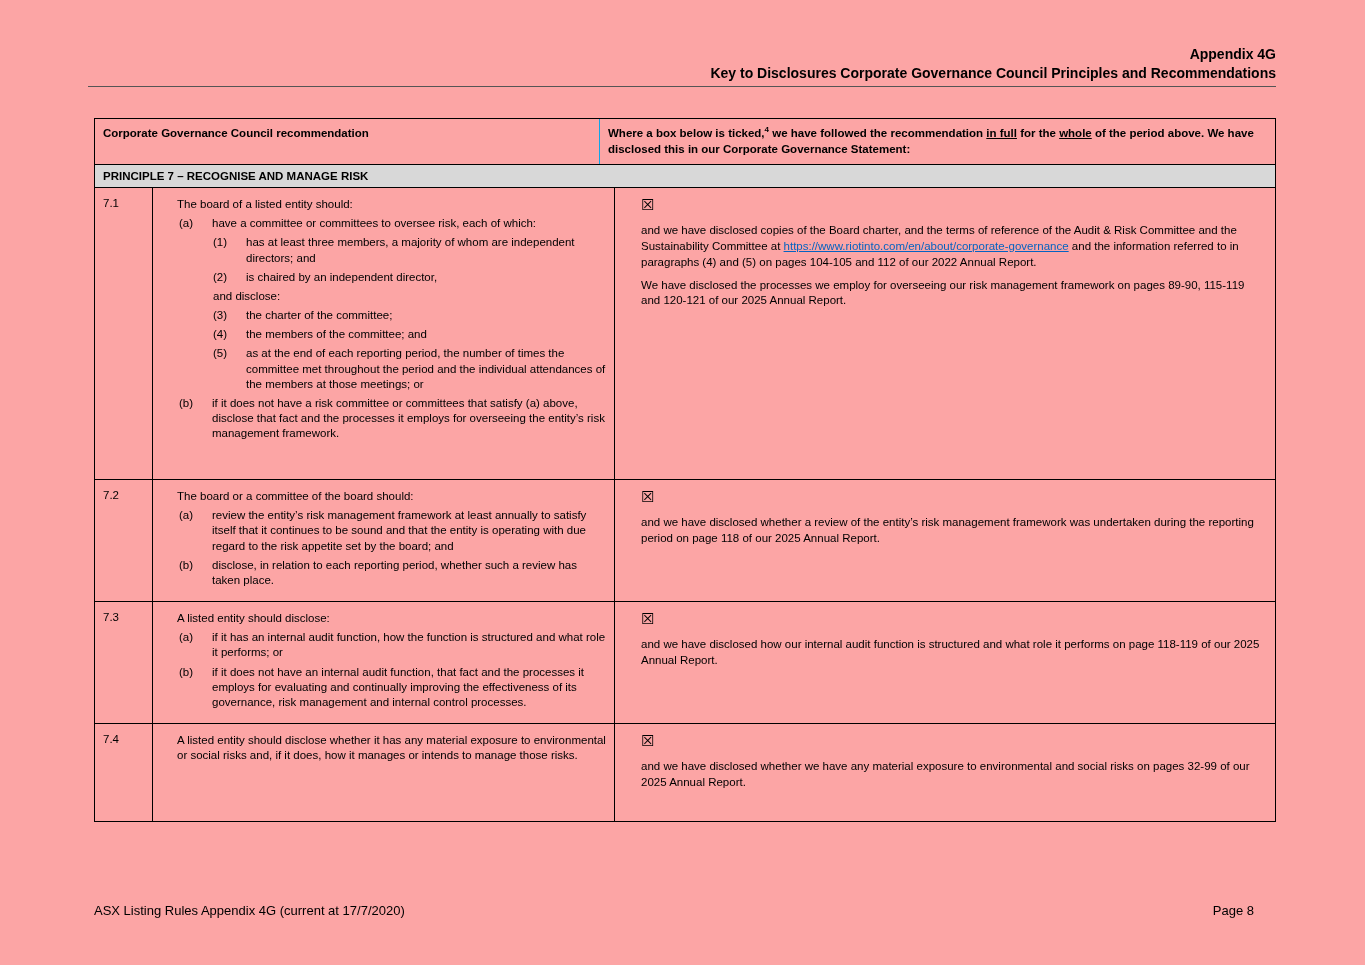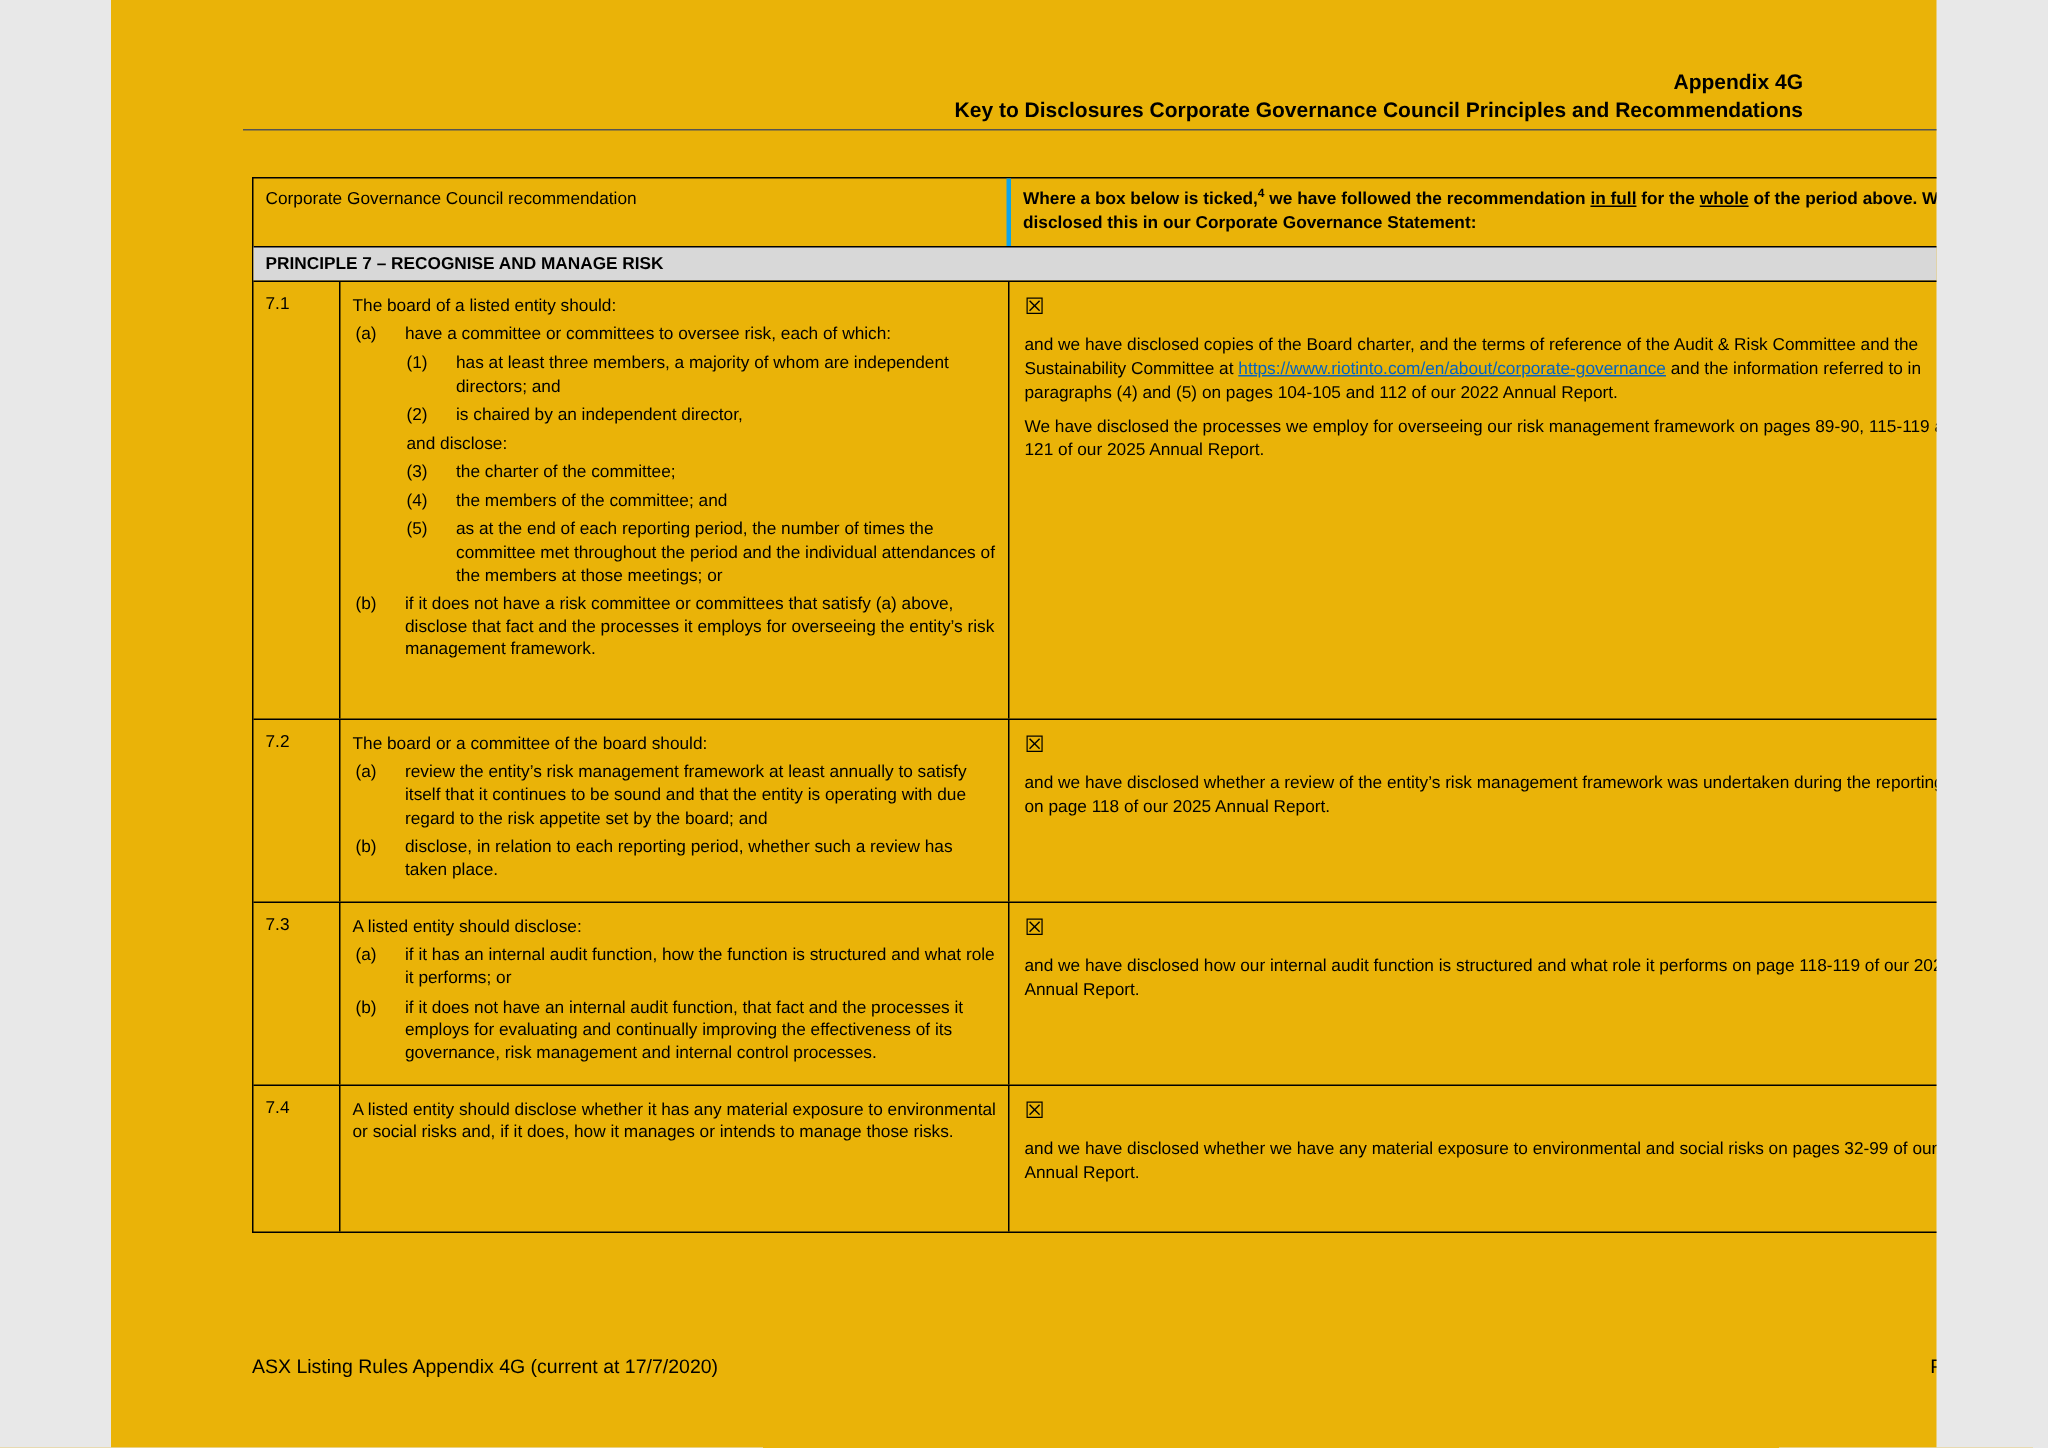--- a/index.html
+++ b/index.html
@@ -1,40 +1,40 @@
 <!DOCTYPE html>
 <html><head>
 <meta charset="utf-8">
 <style>
   * { margin:0; padding:0; box-sizing:border-box; }
   html, body { background:#e8e8e8; }
   .page {
-    position:relative; width:1217px; height:965px; background:#eab308;
+    position:relative; width:1365px; height:965px; background:#fca5a5;
     font-family:"Liberation Sans", sans-serif; color:#000; overflow:hidden;
     margin:0 auto;
   }
   .top-header {
     position:absolute; top:45px; right:89px; text-align:right;
     font-weight:bold; font-size:14px; line-height:1.35;
   }
   .header-rule {
     position:absolute; top:86px; left:88px; width:1188px;
     border-top:1px solid #555;
   }
   .gtable {
     position:absolute; left:94px; top:118px; width:1182px;
     border:1px solid #000; font-size:11.5px; display:flex; flex-direction:column;
   }
   .gtable > div { border-top:1px solid #000; }
   .gtable > div:first-child { border-top:none; }
   .thead-row { display:flex; }
-  .hdr-left { width:505px; border-right:3px solid #0ea5e9; font-weight:normal; flex:none; padding:7px 8px; line-height:1.35; }
+  .hdr-left { width:505px; border-right:1px solid #0ea5e9; font-weight:bold; flex:none; padding:7px 8px; line-height:1.35; }
   .hdr-right { flex:1; font-weight:bold; padding:7px 8px; line-height:1.35; }
   .banner-row { background:#d8d8d8; font-weight:bold; padding:5px 8px; }
-  .trow { display:flex; }
+  .trow { display:flex;gap:16px; }
   .cell { padding:9px 8px; }
   .col-num { width:58px; border-right:1px solid #000; flex:none; padding:9px 4px 4px 8px; }
   .col-left { width:446px; border-right:1px solid #000; flex:none; }
   .col-right { flex:1; padding:9px 10px; }
   .gtable > .trow:nth-child(3){ min-height:292px; }
   .gtable > .trow:nth-child(4){ min-height:120px; }
   .gtable > .trow:nth-child(5){ min-height:113px; }
   .gtable > .trow:nth-child(6){ min-height:98px; }
   .rec-line { display:flex; margin-bottom:4px; line-height:1.32; }
   .rec-label { flex:none; width:33px; }

